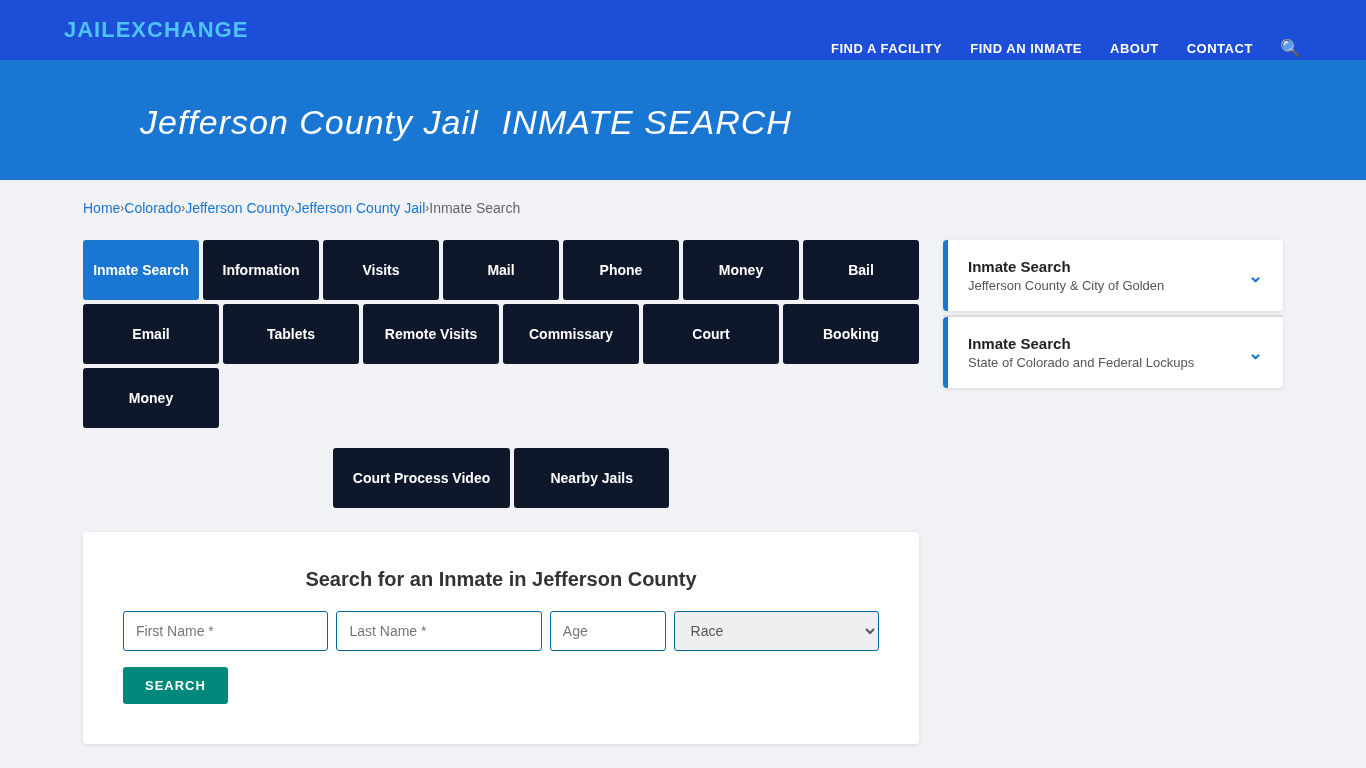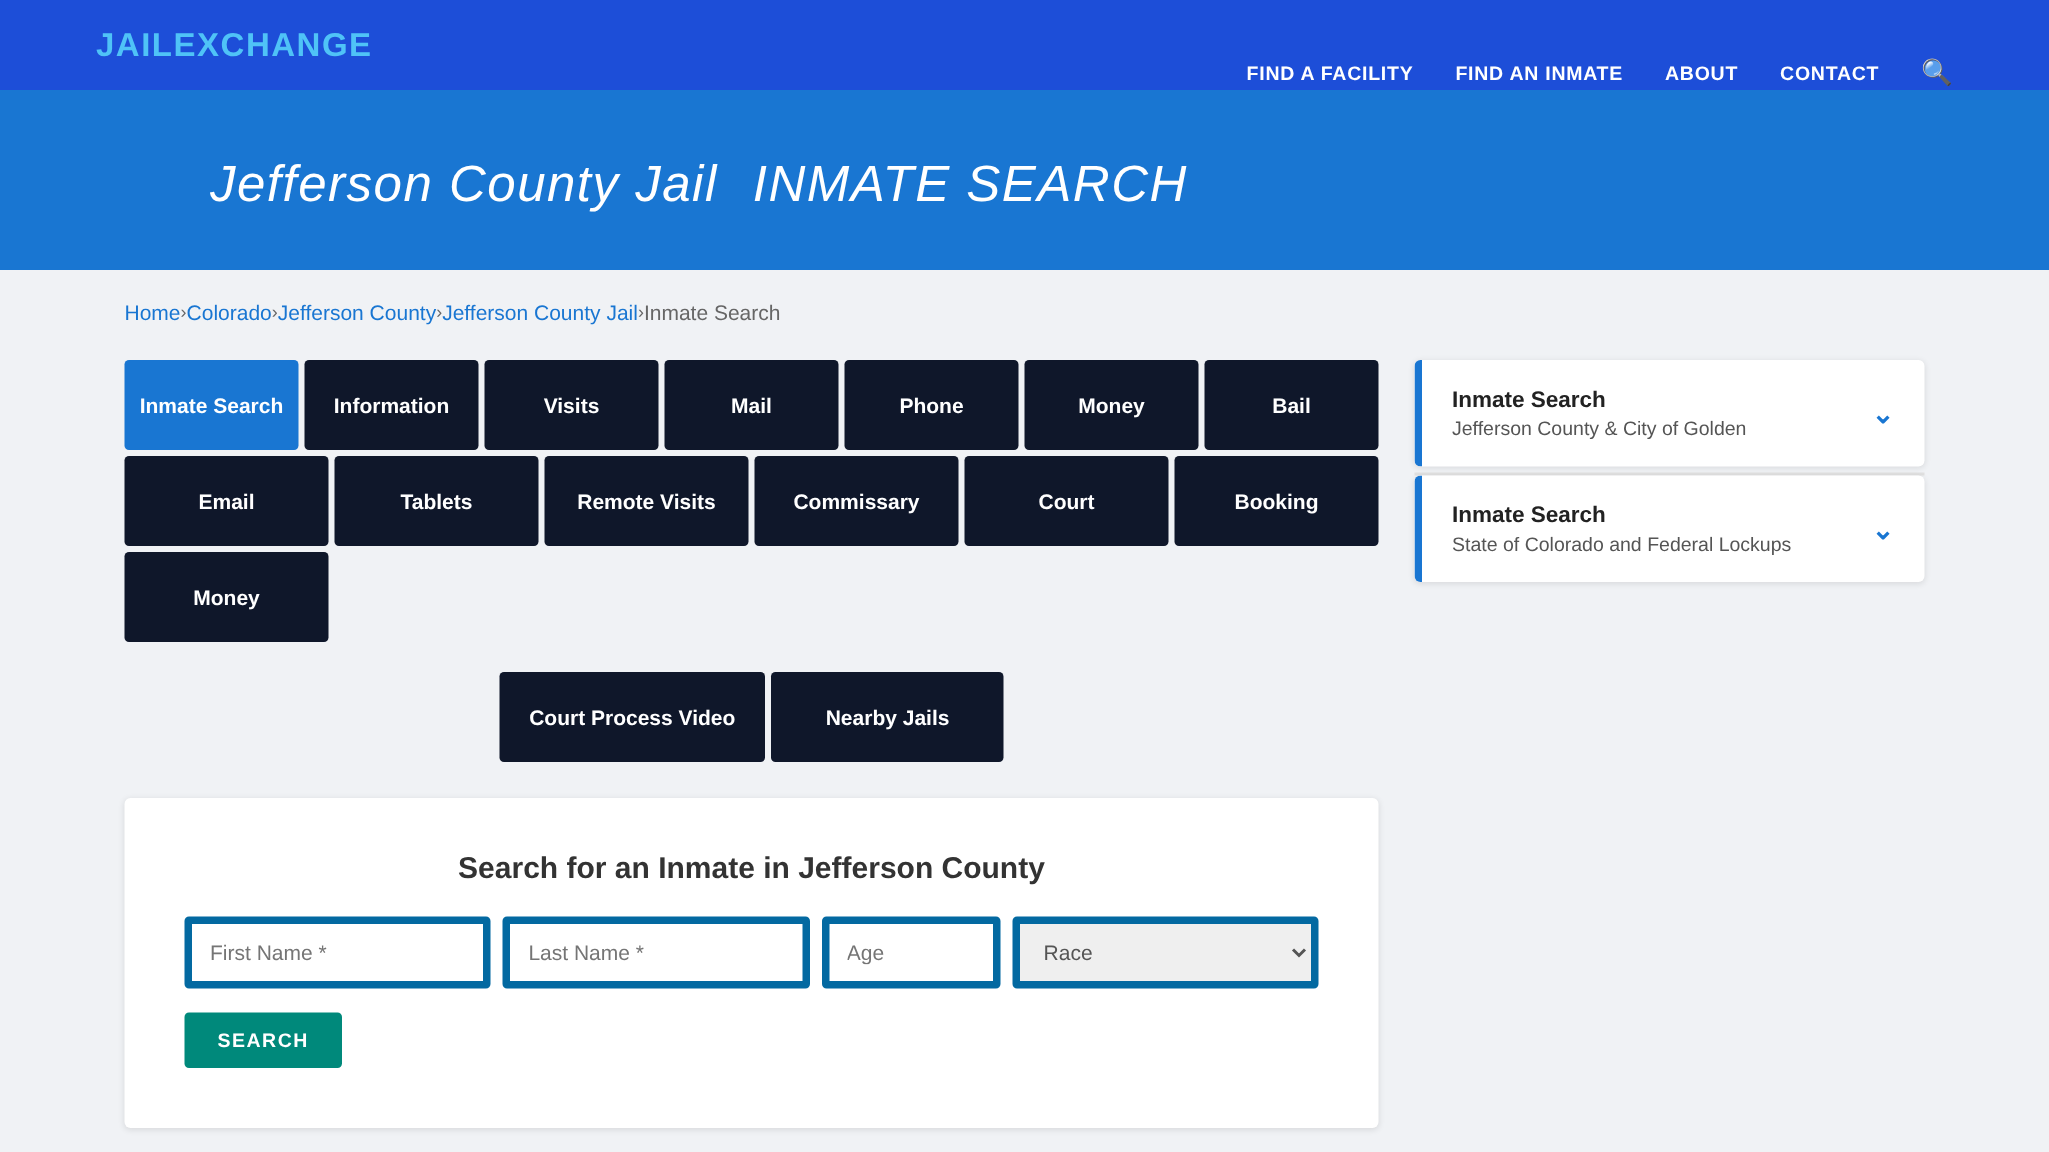--- a/index.html
+++ b/index.html
@@ -142,21 +142,21 @@
       text-align: center;
       margin-bottom: 20px;
     }
     .search-fields {
       display: flex;
       gap: 8px;
       margin-bottom: 16px;
       flex-wrap: wrap;
     }
     .search-fields input, .search-fields select {
-      border: 5px solid #0369a1;
+      border: 1px solid #0369a1;
       border-radius: 3px;
       padding: 10px 12px;
       font-size: 14px;
       color: #555;
       outline: none;
     }
     .field-firstname { flex: 2; min-width: 140px; }
     .field-lastname { flex: 2; min-width: 140px; }
     .field-age { flex: 1; min-width: 80px; }
     .field-race { flex: 2; min-width: 120px; }

